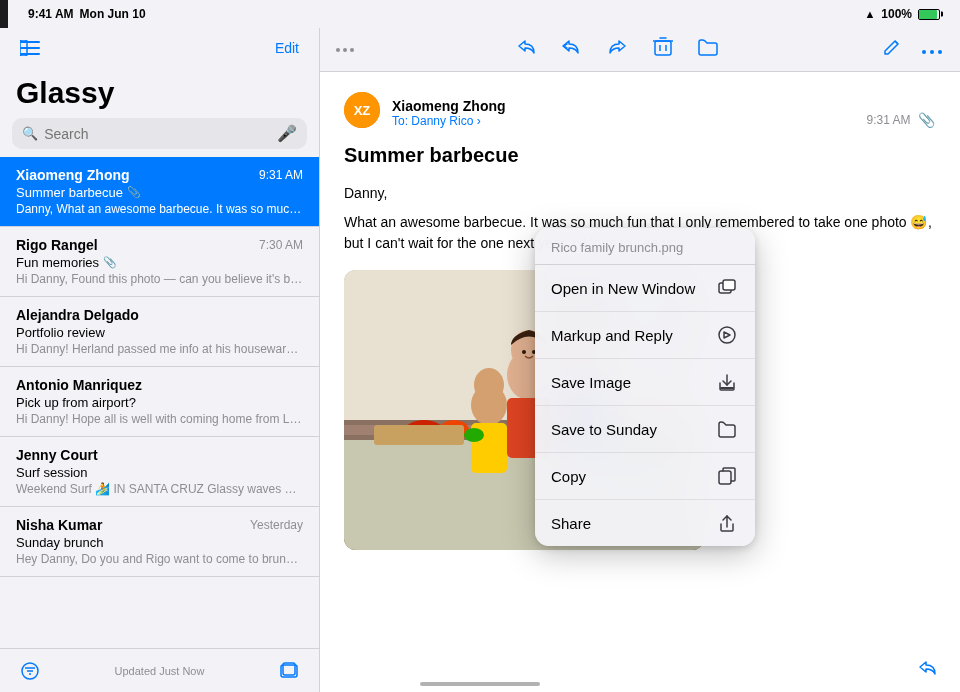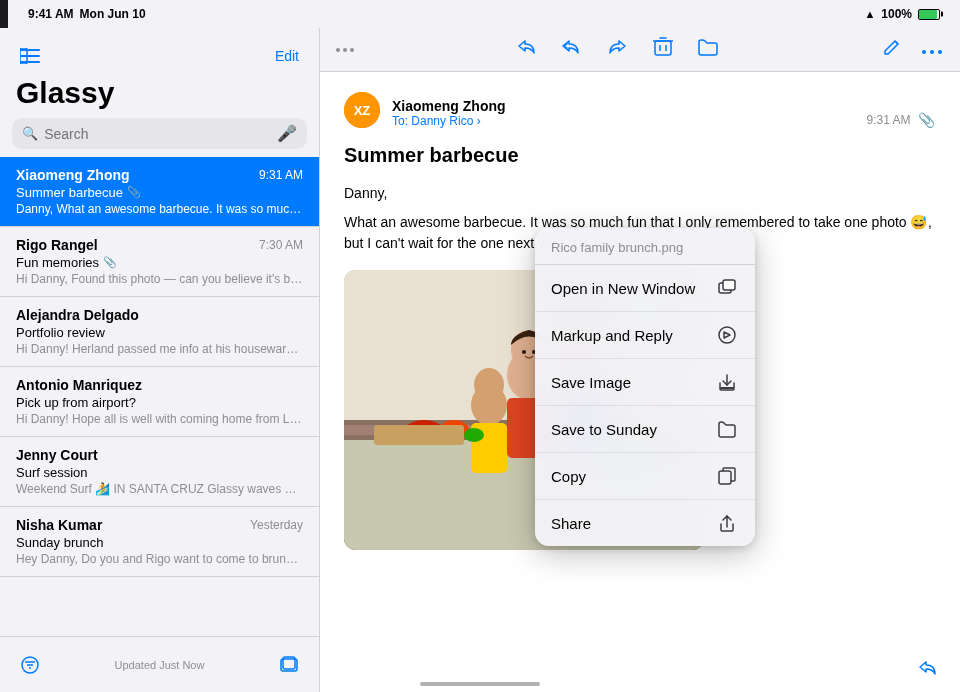--- a/index.html
+++ b/index.html
@@ -66,21 +66,21 @@
       width: 320px;
       flex-shrink: 0;
       background: #f2f2f7;
       display: flex;
       flex-direction: column;
       border-right: 1px solid #d1d1d6;
     }
 
     .sidebar-toolbar {
       display: flex;
-      align-items: flex-end;
+      align-items: flex-start;
       justify-content: space-between;
       padding: 8px 16px 4px;
       height: 44px;
     }
     .sidebar-btn {
       background: none;
       border: none;
       cursor: pointer;
       color: #007aff;
       font-size: 14px;
@@ -156,21 +156,21 @@
       font-size: 12px;
       color: #8e8e93;
       white-space: nowrap;
       overflow: hidden;
       text-overflow: ellipsis;
     }
     .paperclip { font-size: 11px; }
 
     
     .sidebar-footer {
-      height: 56px;
+      height: 44px;
       border-top: 1px solid #d1d1d6;
       display: flex;
       align-items: center;
       justify-content: space-between;
       padding: 0 16px;
     }
     .footer-text {
       font-size: 11px;
       color: #8e8e93;
     }

